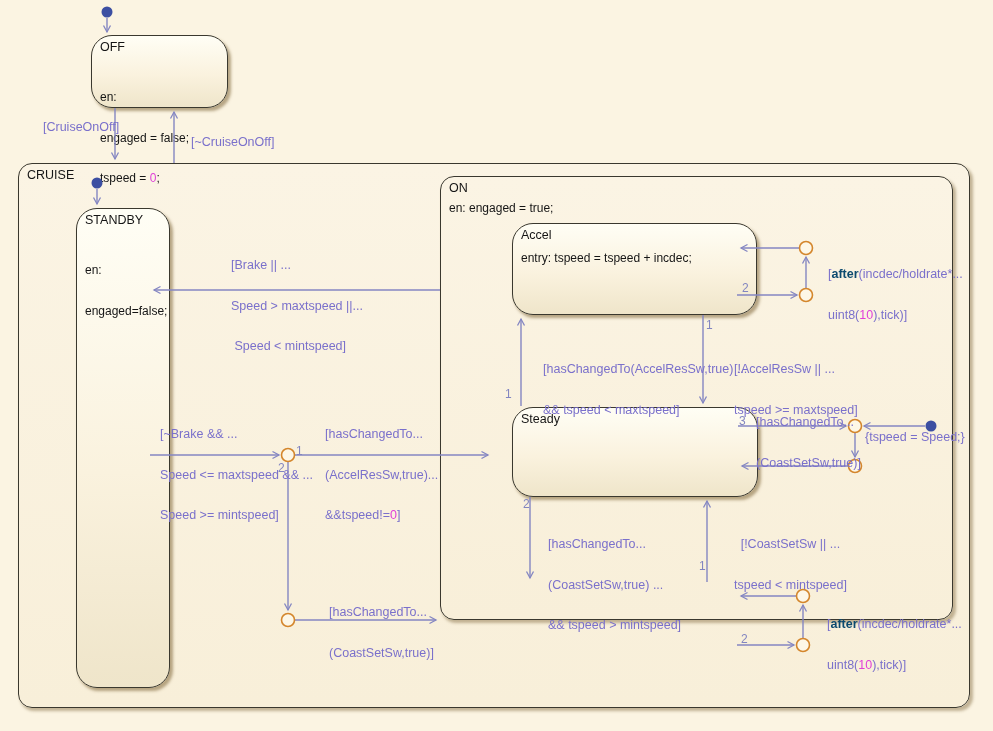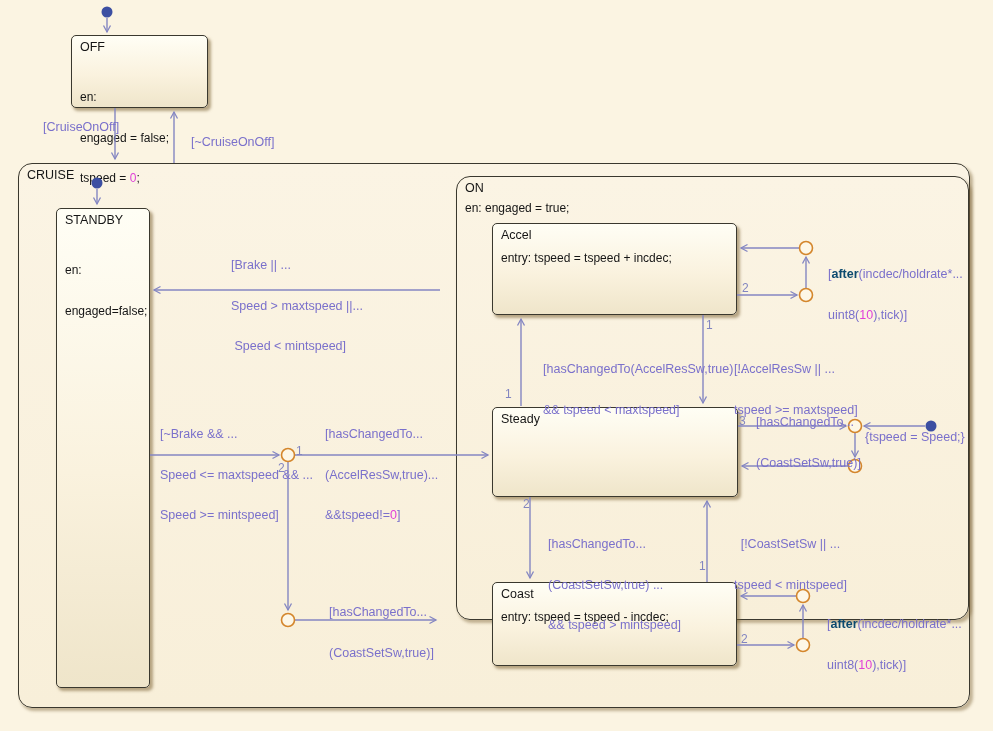--- a/index.html
+++ b/index.html
@@ -7,22 +7,23 @@
     position:relative; width:993px; height:731px;
     background:#fbf4e2; overflow:hidden;
     font-family:"Liberation Sans", sans-serif;
   }
   .state {
     position:absolute; box-sizing:border-box;
     border:1.4px solid #3a382e;
   }
   .leaf {
     background:linear-gradient(180deg,#fffef5 0%,#faf2de 55%,#efe5ca 100%);
-    border-radius:5px;
+    border-radius:21px;
     box-shadow:2.5px 3px 3px rgba(125,100,55,.55);
+    margin-left:20px;
   }
   .container-state {
     background:linear-gradient(180deg,#fbf4e4 0%,#f8efd9 100%);
     border-radius:14px;
     box-shadow:2.5px 3px 3px rgba(125,100,55,.45);
   }
   .state-title { font-size:12.5px; color:#151515; padding:4px 8px 0 8px; white-space:pre; }
   .state-body  { font-size:12px; color:#151515; padding:0 8px; line-height:13.5px; margin-top:10px; white-space:pre; }
   .state-body.tight { margin-top:7px; }
   .overlay { position:absolute; left:0; top:0; pointer-events:none; }
@@ -33,21 +34,21 @@
 </style>
 </head>
 <body>
 
 <div class="canvas">
 
   <div class="state container-state" style="left:18px; top:163px; width:952px; height:545px;">
     <div class="state-title">CRUISE</div>
   </div>
 
-  <div class="state container-state" style="left:456px; top:176px; width:513px; height:444px;">
+  <div class="state container-state" style="left:440px; top:176px; width:513px; height:444px;">
     <div class="state-title">ON</div>
     <div class="state-body tight">en: engaged = true;</div>
   </div>
 
   <div class="state leaf" style="left:71px; top:35px; width:137px; height:73px;">
     <div class="state-title">OFF</div>
     <div class="state-body">
       <div><span>en:</span></div>
       <div><span>engaged = false;</span></div>
       <div><span>tspeed = </span><span class="mag">0</span><span>;</span></div>
@@ -64,24 +65,20 @@
 
   <div class="state leaf" style="left:492px; top:223px; width:245px; height:92px;">
     <div class="state-title">Accel</div>
     <div class="state-body">entry: tspeed = tspeed + incdec;</div>
   </div>
 
   <div class="state leaf" style="left:492px; top:407px; width:246px; height:90px;">
     <div class="state-title">Steady</div>
   </div>
 
-  <div class="state leaf" style="left:492px; top:582px; width:245px; height:84px;">
-    <div class="state-title">Coast</div>
-    <div class="state-body">entry: tspeed = tspeed - incdec;</div>
-  </div>
 
   <svg class="overlay" width="993" height="731" viewBox="0 0 993 731">
     <defs>
       <marker id="arr" markerUnits="userSpaceOnUse" markerWidth="11" markerHeight="11" refX="8" refY="5" orient="auto">
         <path d="M1.5,1.5 L8,5 L1.5,8.5" fill="none" stroke="#8486c2" stroke-width="1.3"></path>
       </marker>
     </defs>
     <g stroke="#8486c2" stroke-width="1.4" fill="none">
 
       <path d="M107,18 L107,32" marker-end="url(#arr)"></path>

